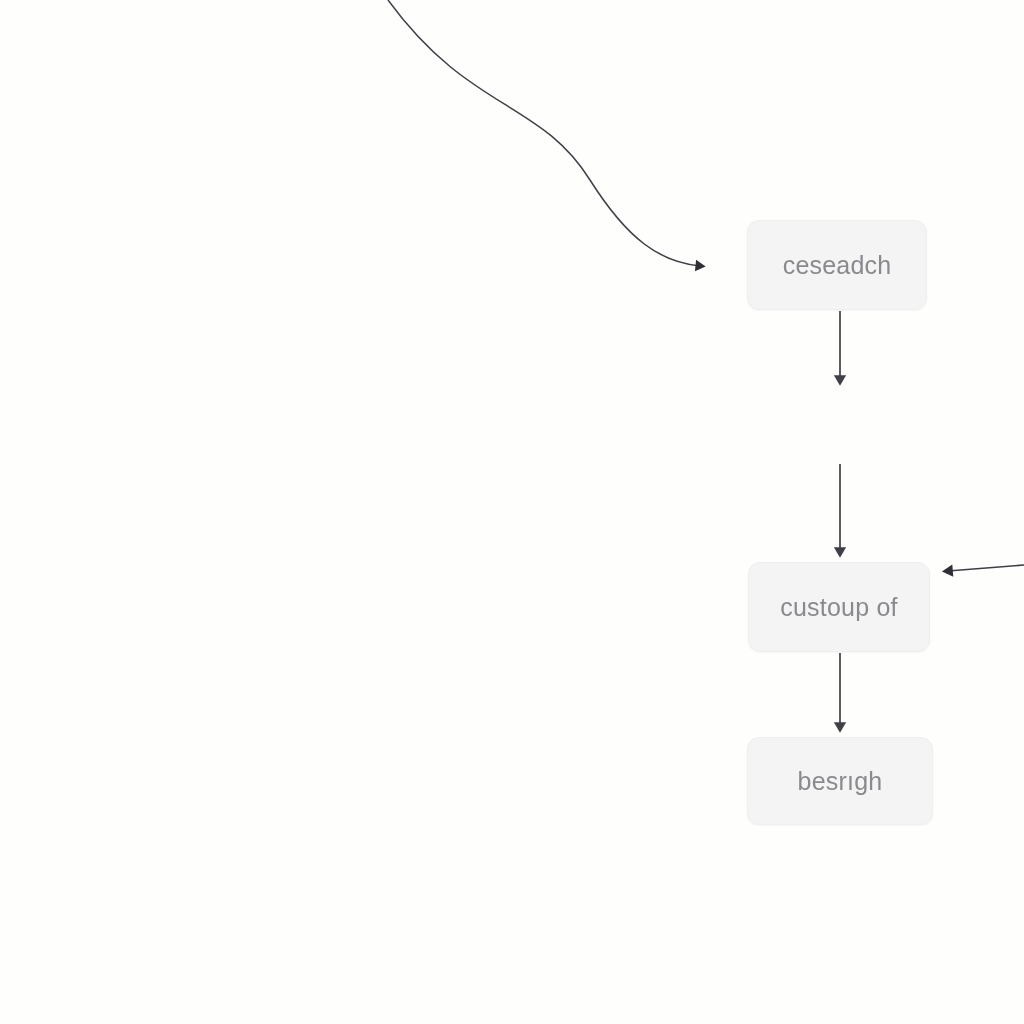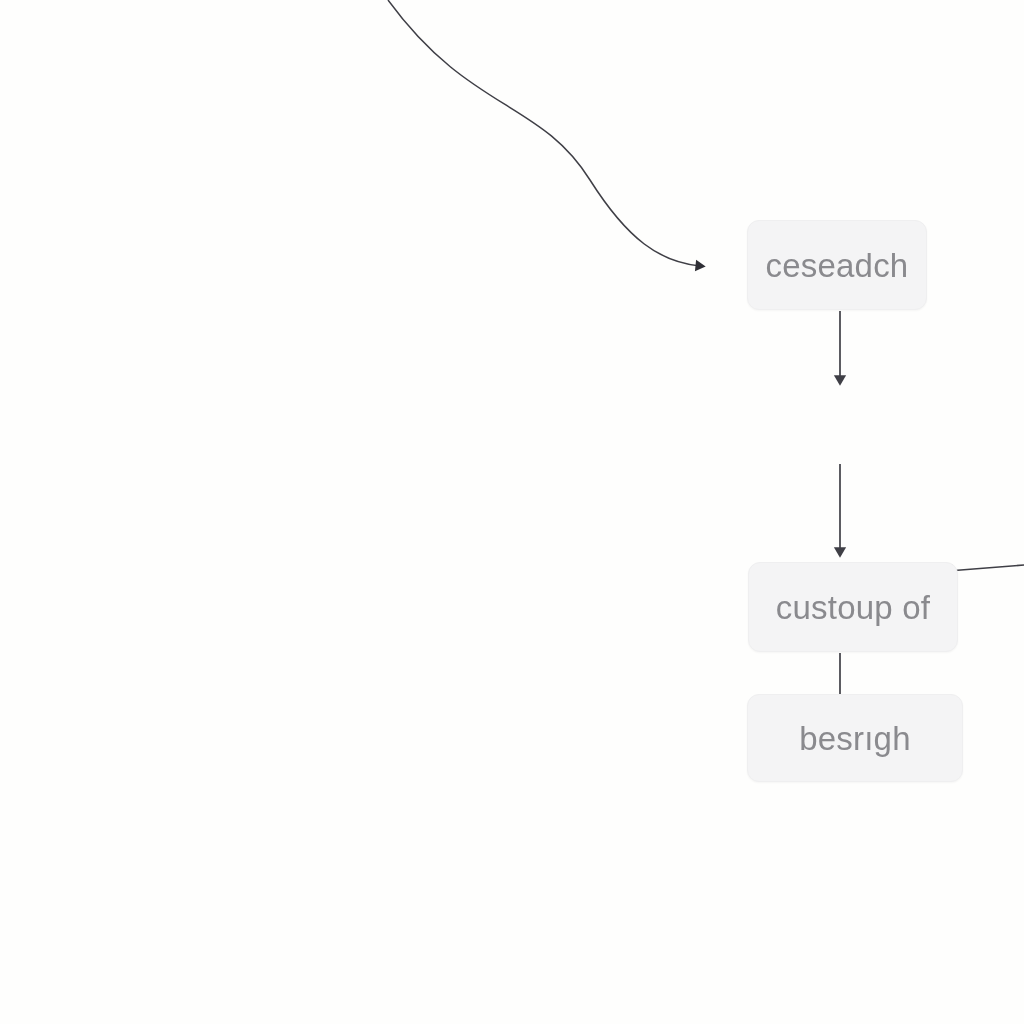--- a/index.html
+++ b/index.html
@@ -34,31 +34,31 @@
     display: flex;
     align-items: center;
     justify-content: center;
     background: #f4f4f5;
     border: 1px solid #efeff0;
     border-radius: 12px;
     box-shadow: 0 1px 2px rgba(0,0,0,0.035);
   }
   .node-label {
     color: #8a8a8e;
-    font-size: 33px;
+    font-size: 25px;
     font-weight: 400;
     letter-spacing: 0.2px;
     line-height: 1;
     white-space: nowrap;
     font-family: "Liberation Sans", sans-serif;
   }
   #node-1 { left: 747px; top: 220px; width: 180px; height: 90px; }
   #node-2 { left: 747px; top: 392px; width: 180px; height: 71px; }
-  #node-3 { left: 748px; top: 562px; width: 210px; height: 90px; }
-  #node-4 { left: 747px; top: 694px; width: 216px; height: 88px; }
+  #node-3 { left: 748px; top: 562px; width: 182px; height: 90px; }
+  #node-4 { left: 747px; top: 737px; width: 186px; height: 88px; }
 </style>
 </head>
 <body>
 
 <div id="canvas">
 
   <svg id="edge-layer" viewBox="0 0 1024 1024" width="1024" height="1024" xmlns="http://www.w3.org/2000/svg">
     <defs>
       <marker id="arrow-down" markerWidth="10" markerHeight="10" refX="3.2" refY="5" orient="auto" markerUnits="strokeWidth">
         <path d="M0.4,1.4 L6.6,5 L0.4,8.6 Z" fill="#3f3f46"></path>

